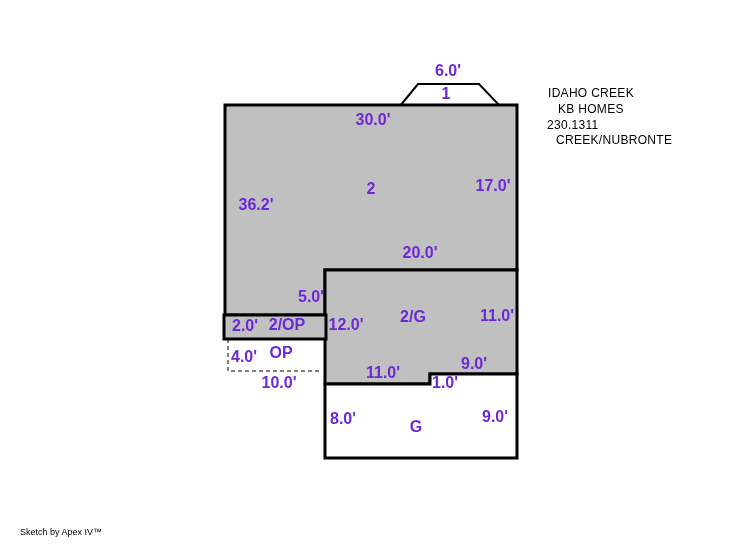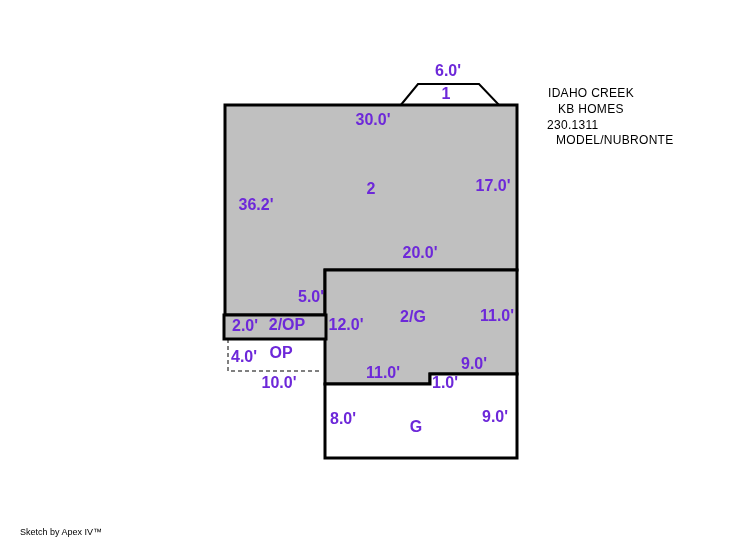--- a/index.html
+++ b/index.html
@@ -83,18 +83,18 @@
   <div class="lbl" style="left:279px;top:383px">10.0'</div>
 
   <div class="lbl" style="left:343px;top:419px">8.0'</div>
   <div class="lbl" style="left:416px;top:427px">G</div>
   <div class="lbl" style="left:495px;top:417px">9.0'</div>
 
   <div>
     <div class="hdr-line" style="left:548px;top:47px">IDAHO CREEK</div>
     <div class="hdr-line" style="left:558px;top:63px">KB HOMES</div>
     <div class="hdr-line" style="left:547px;top:79px">230.1311</div>
-    <div class="hdr-line" style="left:556px;top:94px">MODEL/NUBRONTE</div>
+    <div class="hdr-line" style="left:556px;top:94px">CREEK/NUBRONTE</div>
   </div>
 
   <div class="footer-credit">Sketch by Apex IV™</div>
 
 </div>
 
 </body></html>

